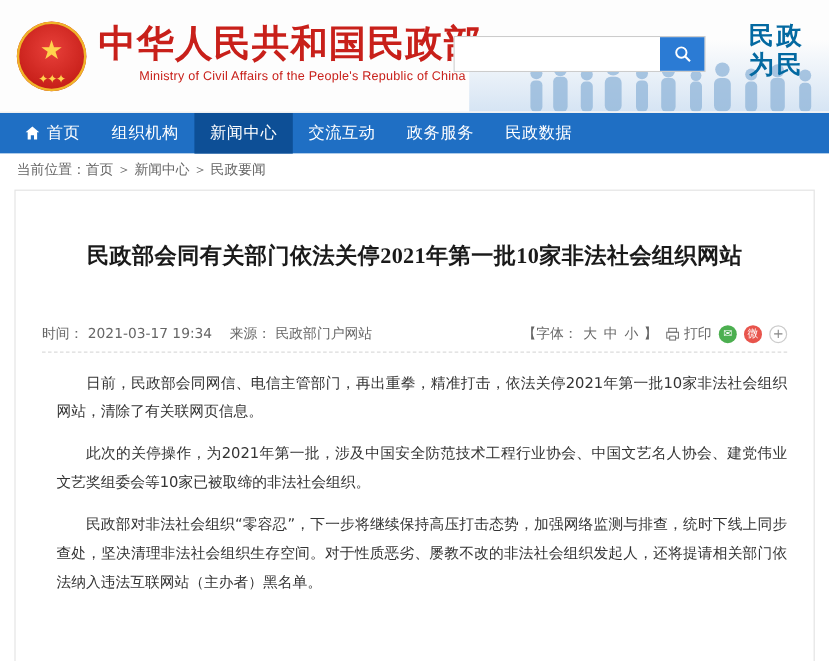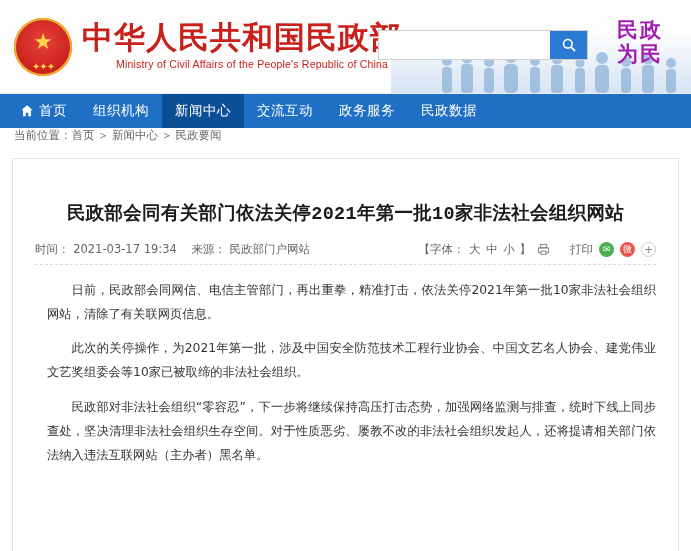--- a/index.html
+++ b/index.html
@@ -93,24 +93,24 @@
     background: #2b7bd4;
     border: none;
     cursor: pointer;
     display: flex; align-items: center; justify-content: center;
   }
   .slogan {
     position: absolute; right: 14px; top: 18px;
     font-family: "DejaVu Sans", "Liberation Sans", sans-serif;
     font-size: 21px;
     font-weight: bold;
-    color: #a21caf;
+    color: #0369a1;
     letter-spacing: 2px;
     line-height: 1.15;
-    text-align: left;
+    text-align: center;
     width: 60px;
   }
 
   
   .nav {
     height: 34px;
     background: #1f6fc4;
     display: flex;
     align-items: stretch;
     padding-left: 14px;
@@ -128,66 +128,66 @@
   .nav-item.home { padding-left: 6px; }
   .nav-item.active { background: #0d4f96; }
   .home-icon {
     display: inline-block; margin-right: 5px;
     width: 14px; height: 14px;
   }
 
   
   .breadcrumb {
     height: 26px;
-    display: flex; 
+    display: flex; align-items: center;
     padding-left: 14px;
     font-size: 11.5px;
     color: #666;
     font-family: "DejaVu Sans", "Liberation Sans", sans-serif;
     background: #fff;
   }
   .breadcrumb a { color: #666; text-decoration: none; }
   .breadcrumb .sep { margin: 0 3px; }
 
   
   .card {
     margin: 4px 12px 0 12px;
     background: #fff;
     border: 1px solid #e4e4e4;
     height: 406px;
     padding: 0 22px;
     position: relative;
   }
   .article-title {
     text-align: center;
-    font-family: Liberation Mono, monospace;
+    font-family: Liberation Serif, serif;
     font-size: 18.5px;
     font-weight: bold;
     color: #1a1a1a;
     padding: 30px 10px 0 10px;
     line-height: 1.5;
     letter-spacing: .3px;
   }
   .meta-row {
-    margin-top: 12px;
+    margin-top: 42px;
     display: flex;
     align-items: center;
     justify-content: space-between;
     border-bottom: 1px dashed #dcdcdc;
     padding-bottom: 7px;
     font-size: 11.5px;
     color: #666;
     font-family: "DejaVu Sans", "Liberation Sans", sans-serif;
     text-align: center;
   }
   .meta-left { white-space: nowrap; }
   .meta-right { display: flex; align-items: center; gap: 6px; white-space: nowrap; }
   .fontsize-grp { color: #666; }
   .fontsize-grp .fs { cursor: pointer; margin: 0 1px; }
-  .print-link { display: flex; align-items: center; gap: 20px; cursor: pointer; color:#666; }
+  .print-link { display: flex; align-items: center; gap: 3px; cursor: pointer; color:#666; }
   .share-ico {
     width: 15px; height: 15px; border-radius: 50%;
     display: inline-flex; align-items: center; justify-content: center;
     color: #fff; font-size: 9px; cursor: pointer;
     font-family: "DejaVu Sans", sans-serif;
   }
   .share-wx { background: #4caf50; }
   .share-wb { background: #e8544c; }
   .share-plus { background: #fff; color: #888; border: 1px solid #ccc; font-size: 11px; }
 

